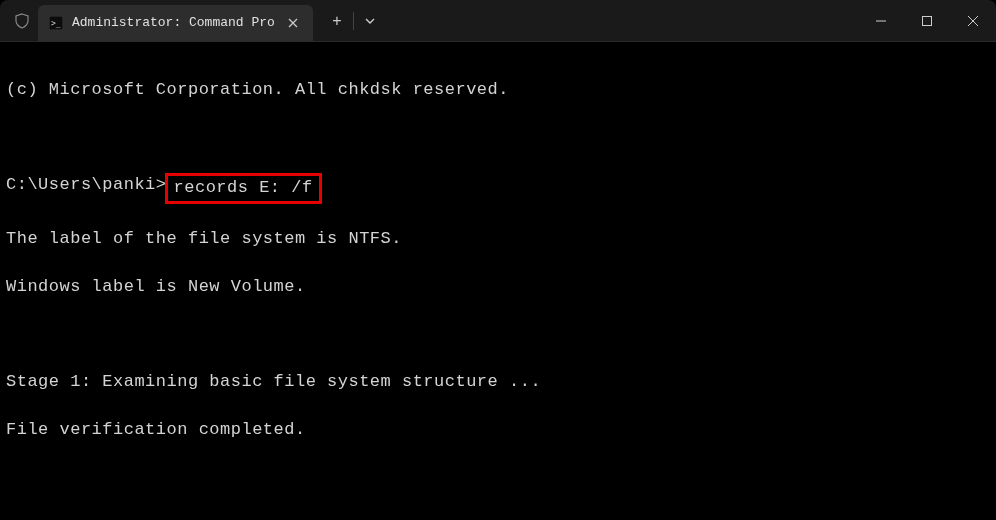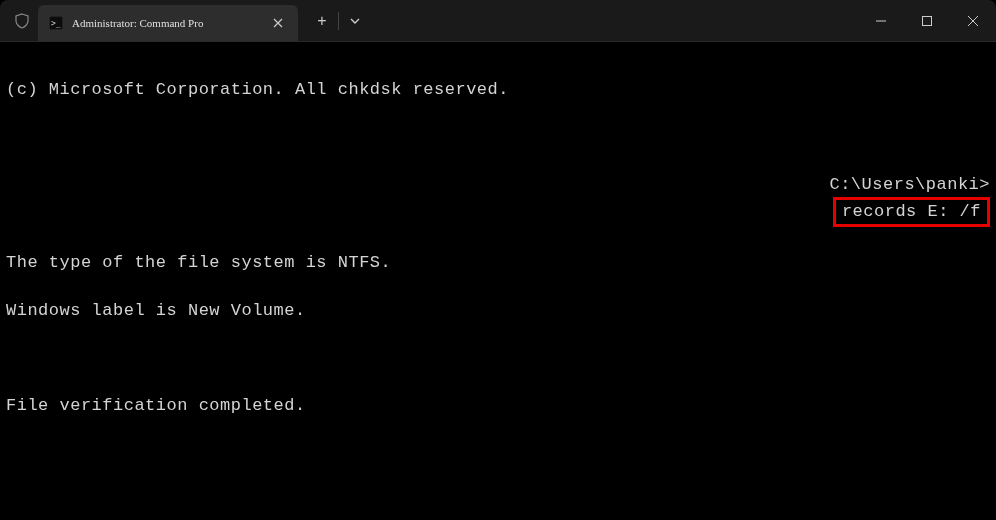--- a/index.html
+++ b/index.html
@@ -45,22 +45,22 @@
     .tab-icon {
       width: 16px;
       height: 16px;
       margin-right: 8px;
       display: flex;
       align-items: center;
       justify-content: center;
     }
     .tab-title {
       color: #e0e0e0;
-      font-size: 11px;
-      font-family: Liberation Serif, serif;
+      font-size: 13px;
+      font-family: Liberation Mono, monospace;
       flex: 1;
       white-space: nowrap;
       overflow: hidden;
     }
     .tab-close {
       color: #ccc;
       font-size: 13px;
       width: 20px;
       height: 20px;
       display: flex;
@@ -111,22 +111,21 @@
       font-size: 17px;
       line-height: 1.4;
       white-space: pre;
       letter-spacing: 0.5px;
     }
     .line {
       display: block;
     }
     .prompt-line {
       display: flex;
-      align-items: flex-end;
-      flex-direction: column;
+      align-items: flex-start;
     }
     .prompt-text {
       color: #d4d4d4;
     }
     .cmd-highlight {
       border: 3px solid #e60000;
       padding: 2px 6px;
       margin-left: -2px;
       display: inline-block;
       line-height: 1.2;
@@ -183,23 +182,24 @@
           <path d="M1 1 L11 11 M11 1 L1 11" stroke="#ccc" stroke-width="1"></path>
         </svg>
     </span>
   </div>
 </div>
 
 <div class="terminal">
 <span class="line">(c) Microsoft Corporation. All chkdsk reserved.</span>
 <div class="blank"></div>
 <div class="prompt-line"><span class="prompt-text">C:\Users\panki&gt;</span><span class="cmd-highlight">records E: /f</span></div>
-<span class="line">The type of the file system is NTFS.</span>
+<span class="line">The label of the file system is NTFS.</span>
 <span class="line">Windows label is New Volume.</span>
 <div class="blank"></div>
+<span class="line">Stage 1: Examining basic file system structure ...</span>
 <span class="line">File verification completed.</span>
 
 
 
 
 
 
 
 
 

